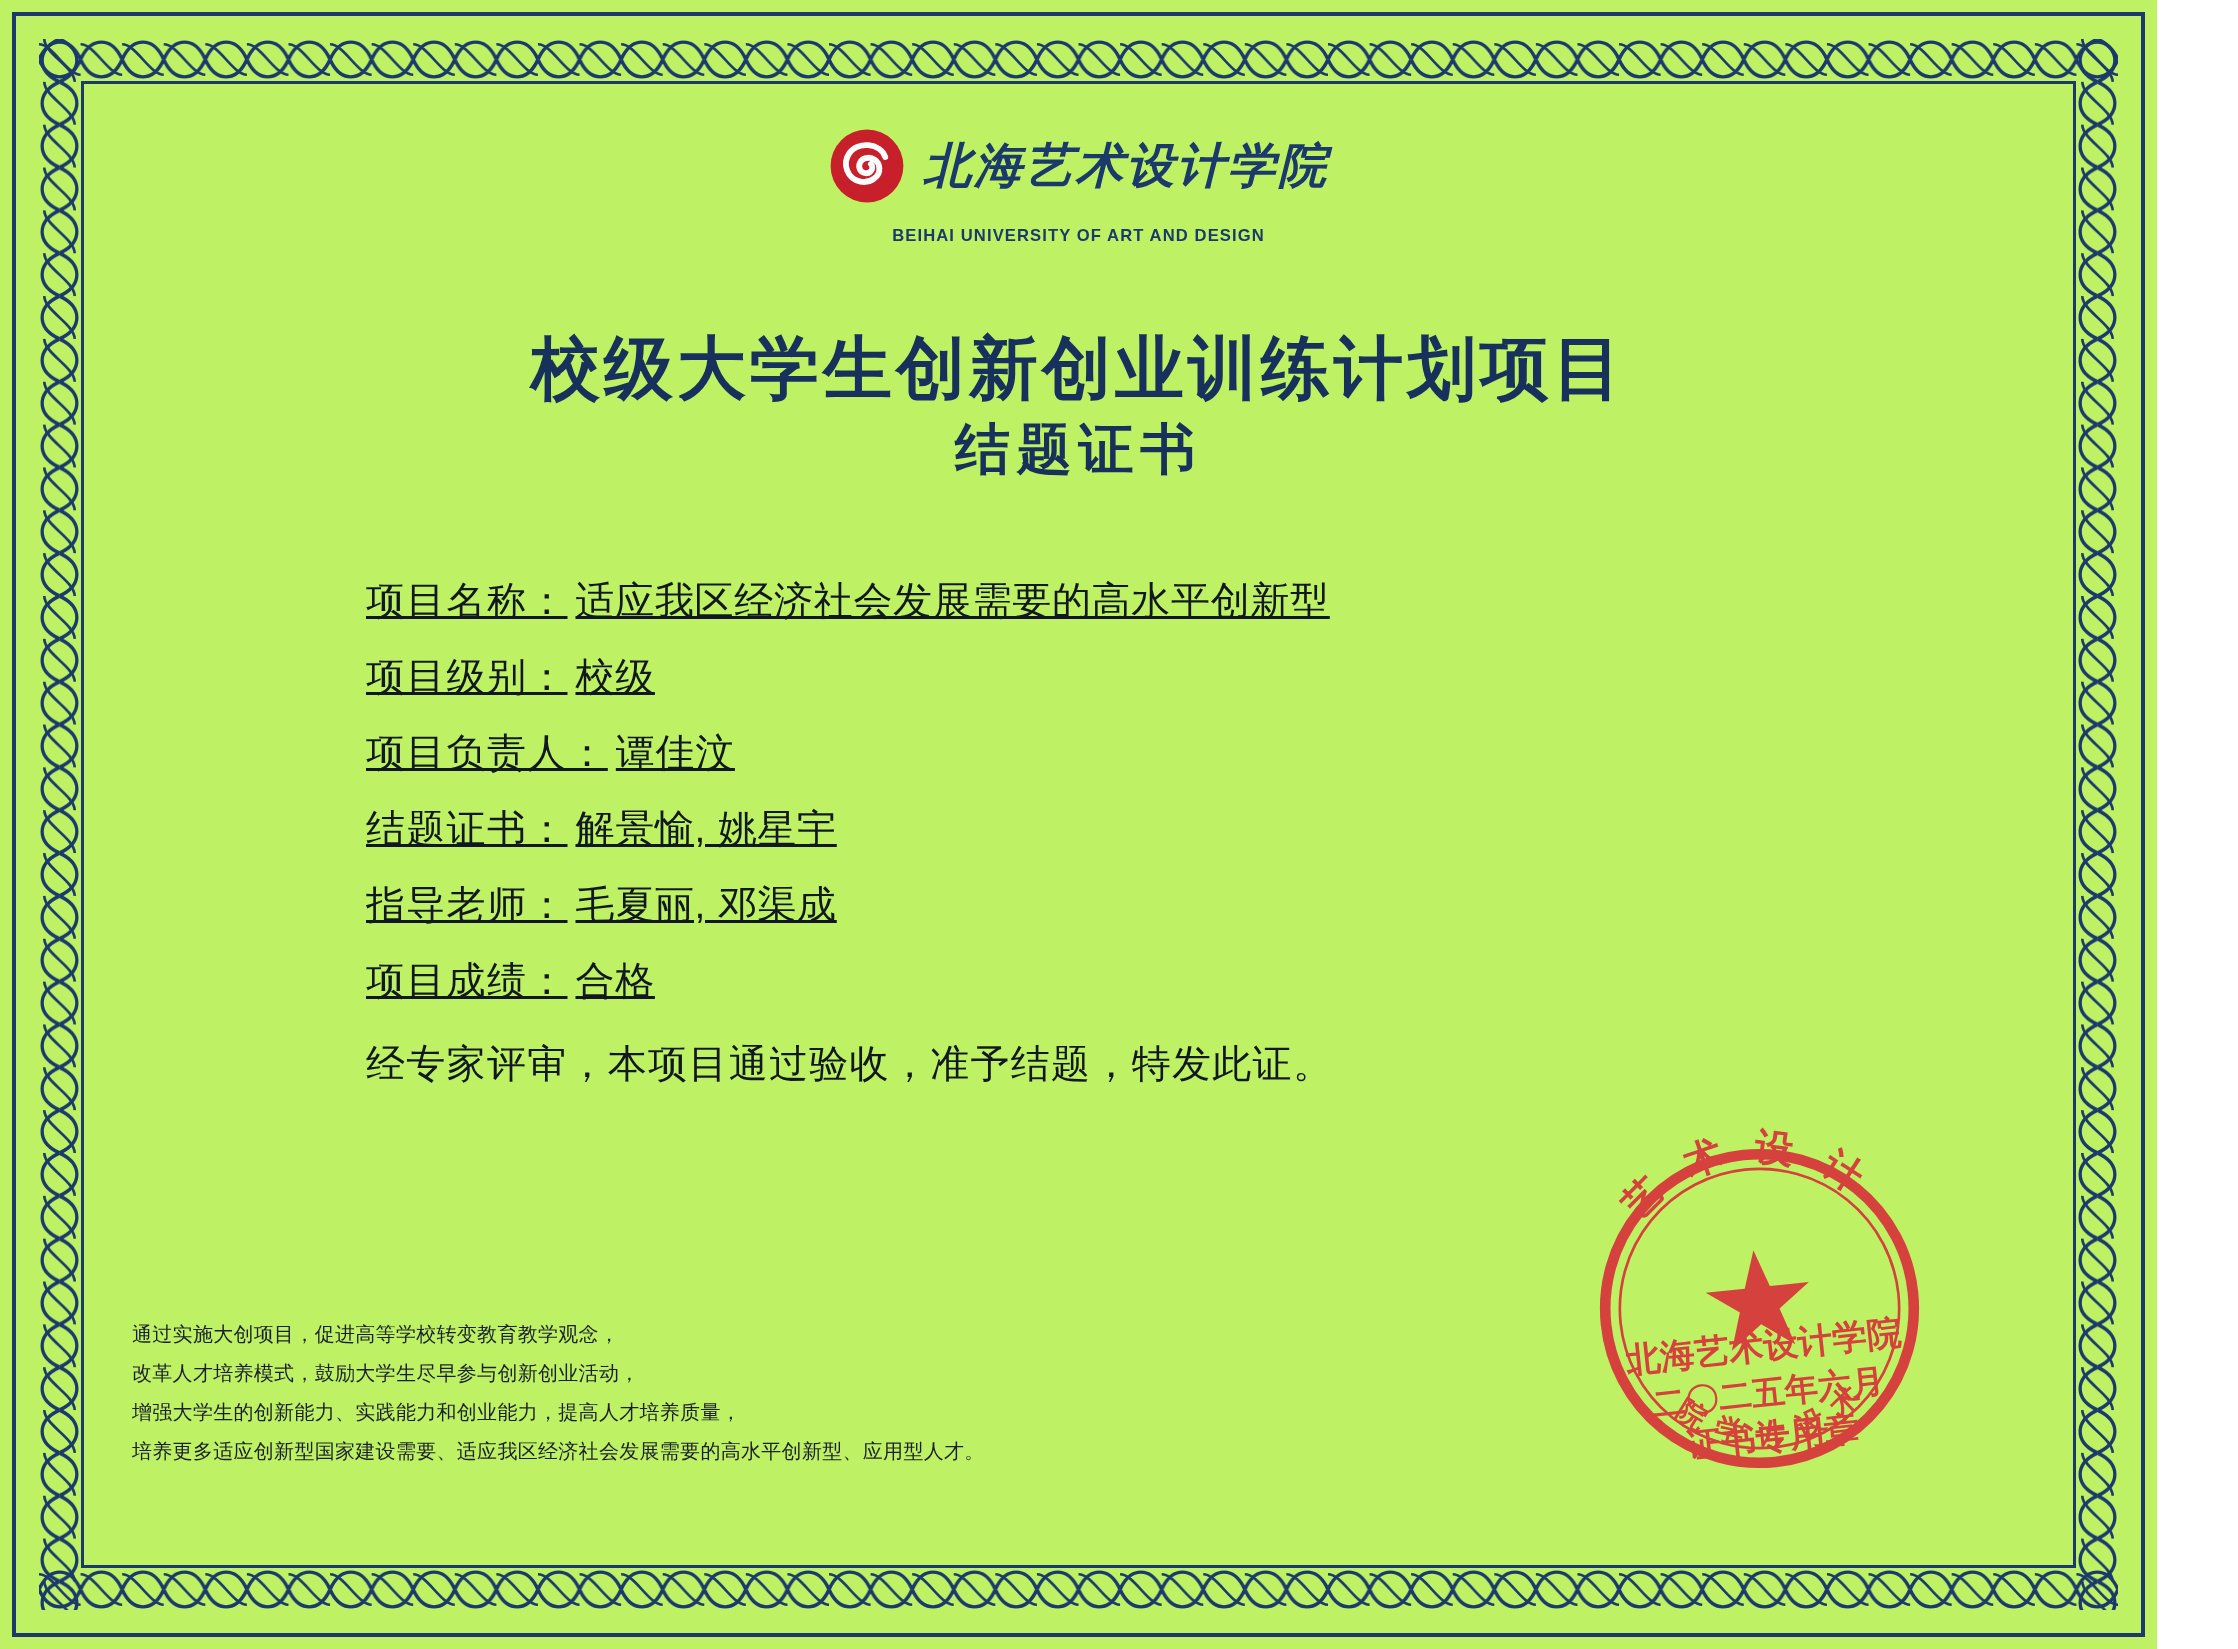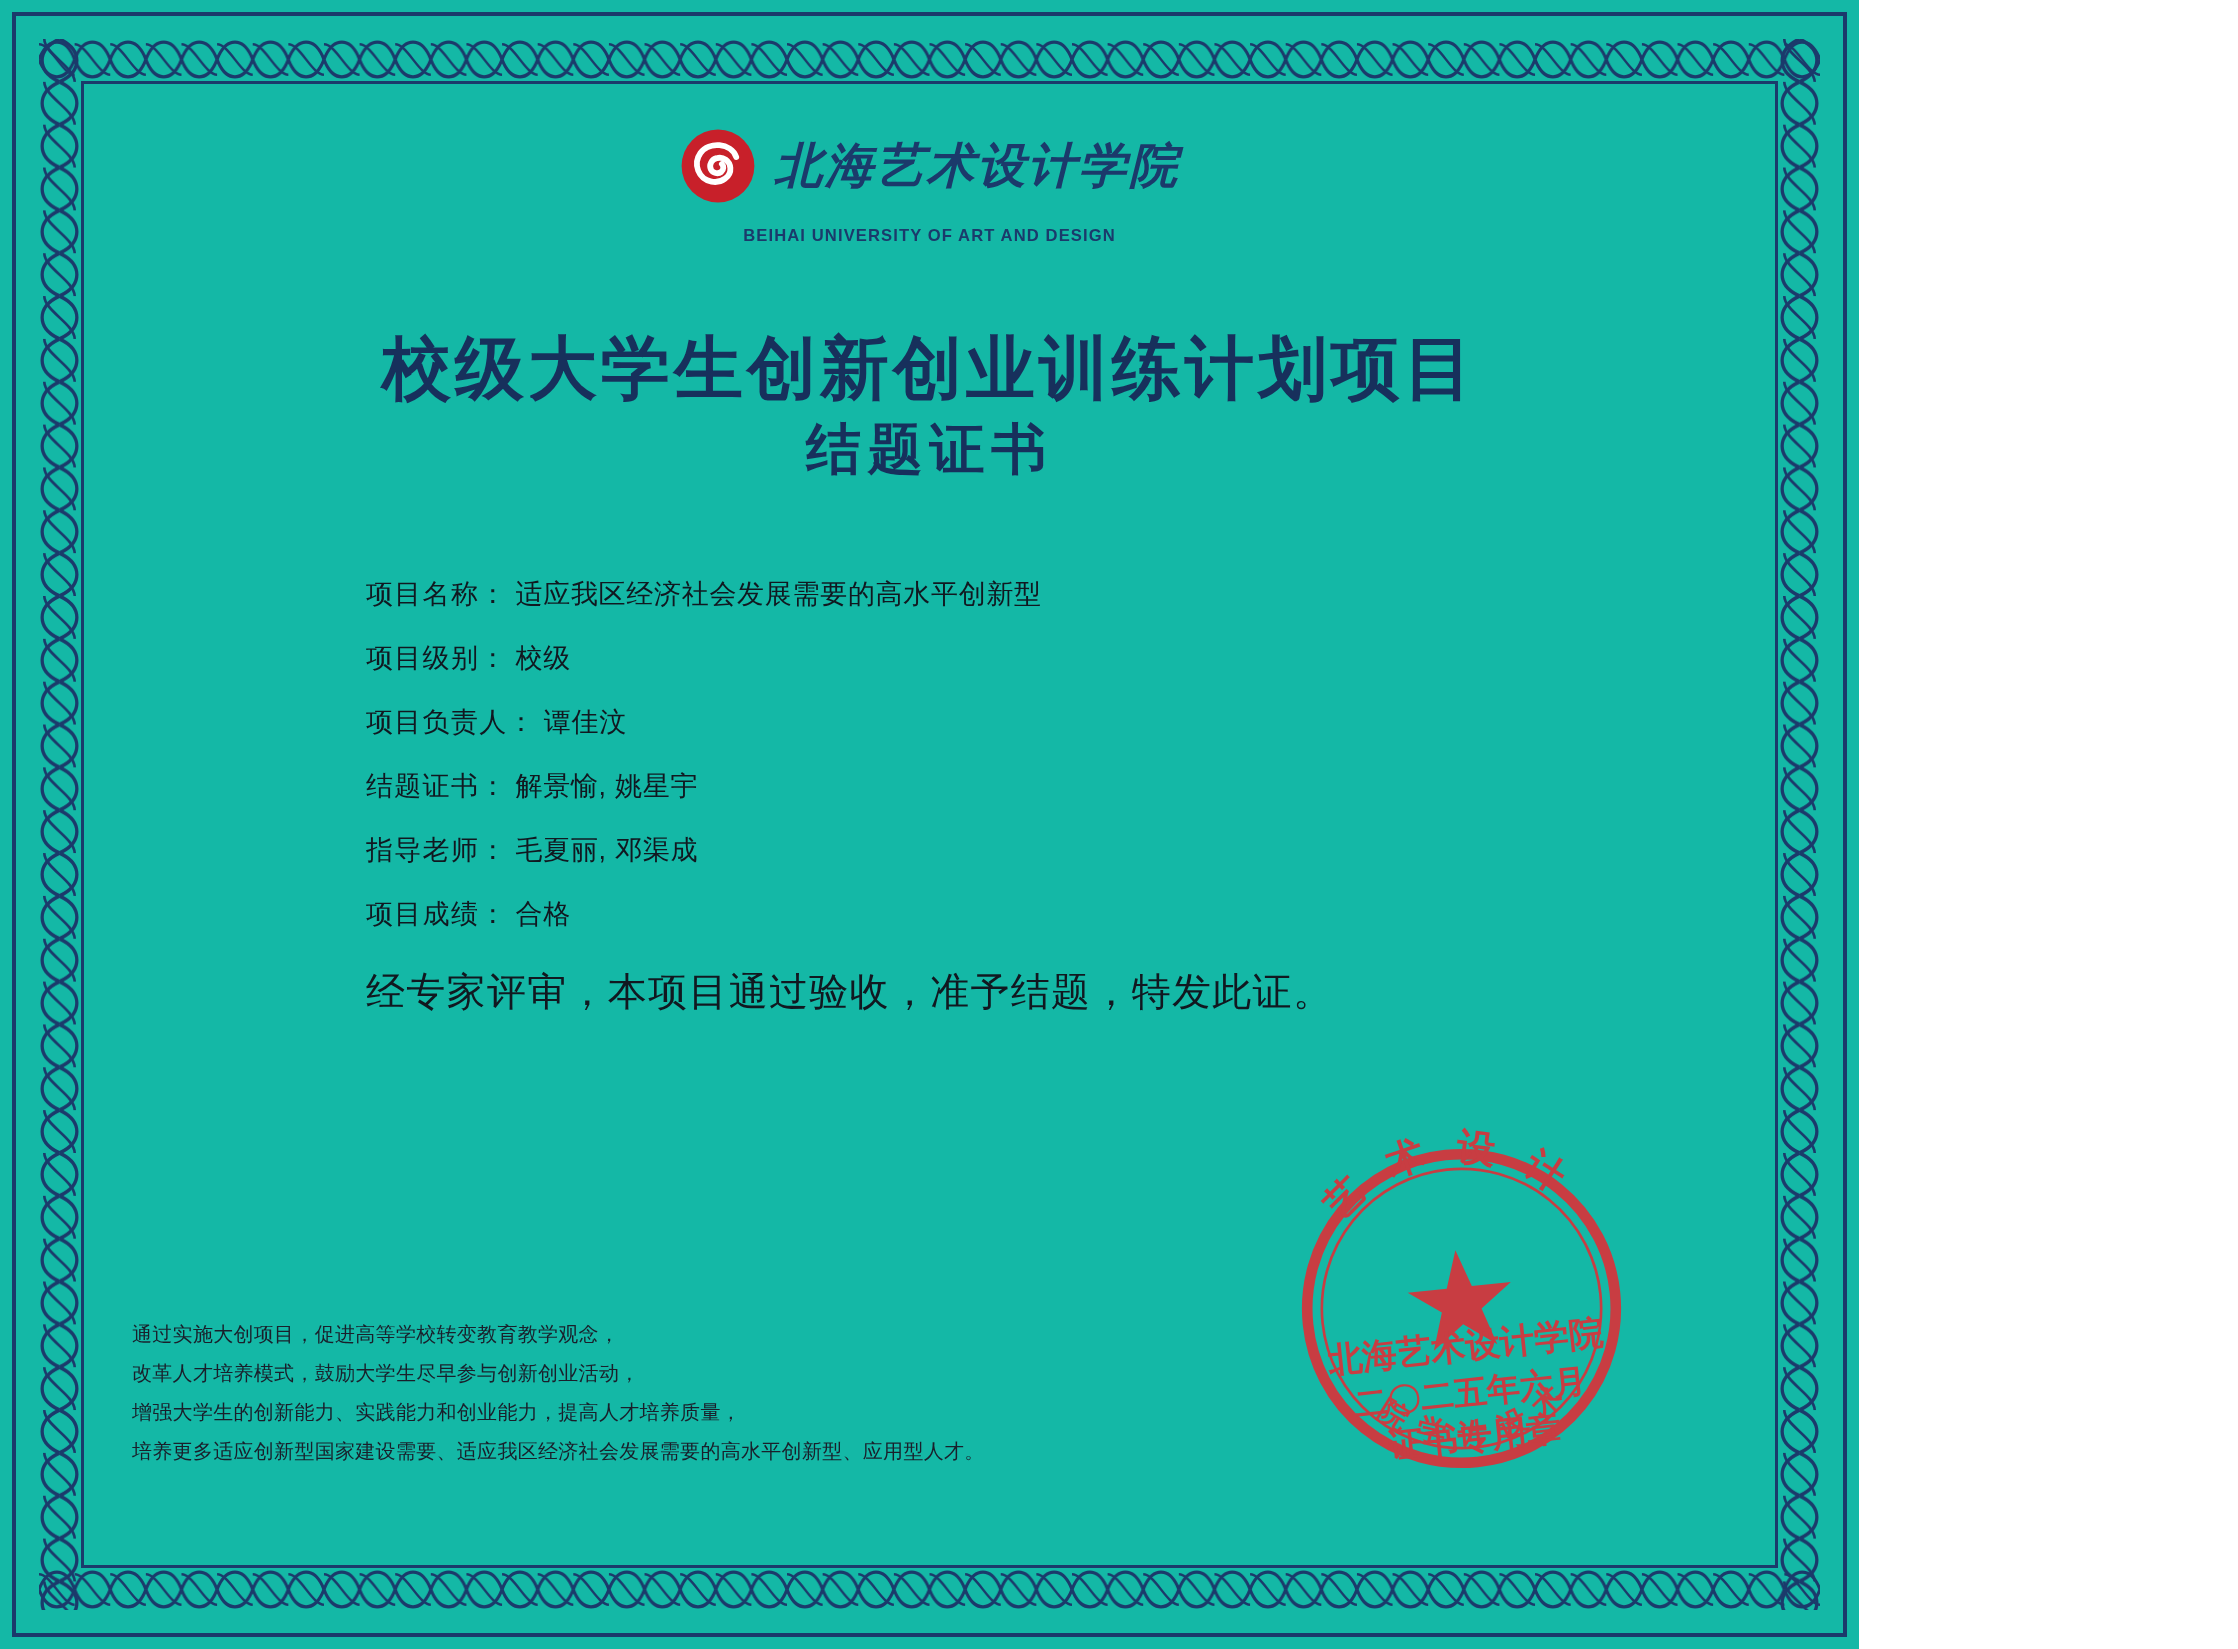--- a/index.html
+++ b/index.html
@@ -10,23 +10,23 @@
   }
   body {
     width: 2239px;
     height: 1649px;
     font-family: "Liberation Sans", "DejaVu Sans", sans-serif;
     overflow: hidden;
   }
 
   .certificate {
     position: relative;
-    width: 1859px;
+    width: 2157px;
     height: 1649px;
-    background: #14b8a6;
+    background: #bef264;
     box-sizing: border-box;
   }
 
   
   .frame-outer {
     position: absolute;
     left: 12px;
     top: 12px;
     right: 12px;
     bottom: 12px;
@@ -137,25 +137,26 @@
     margin-top: 4px;
   }
 
   .fields {
     margin-top: 96px;
     margin-left: 266px;
   }
   .field-row {
     display: flex;
     align-items: baseline;
-    font-size: 27px;
+    font-size: 39px;
     color: #111820;
     line-height: 1.0;
     margin-bottom: 37px;
     white-space: nowrap;
+    text-decoration: underline;
   }
   .field-label {
     color: #111820;
     letter-spacing: 1.3px;
   }
   .field-value {
     margin-left: 8px;
     color: #111820;
     letter-spacing: 0.7px;
   }

